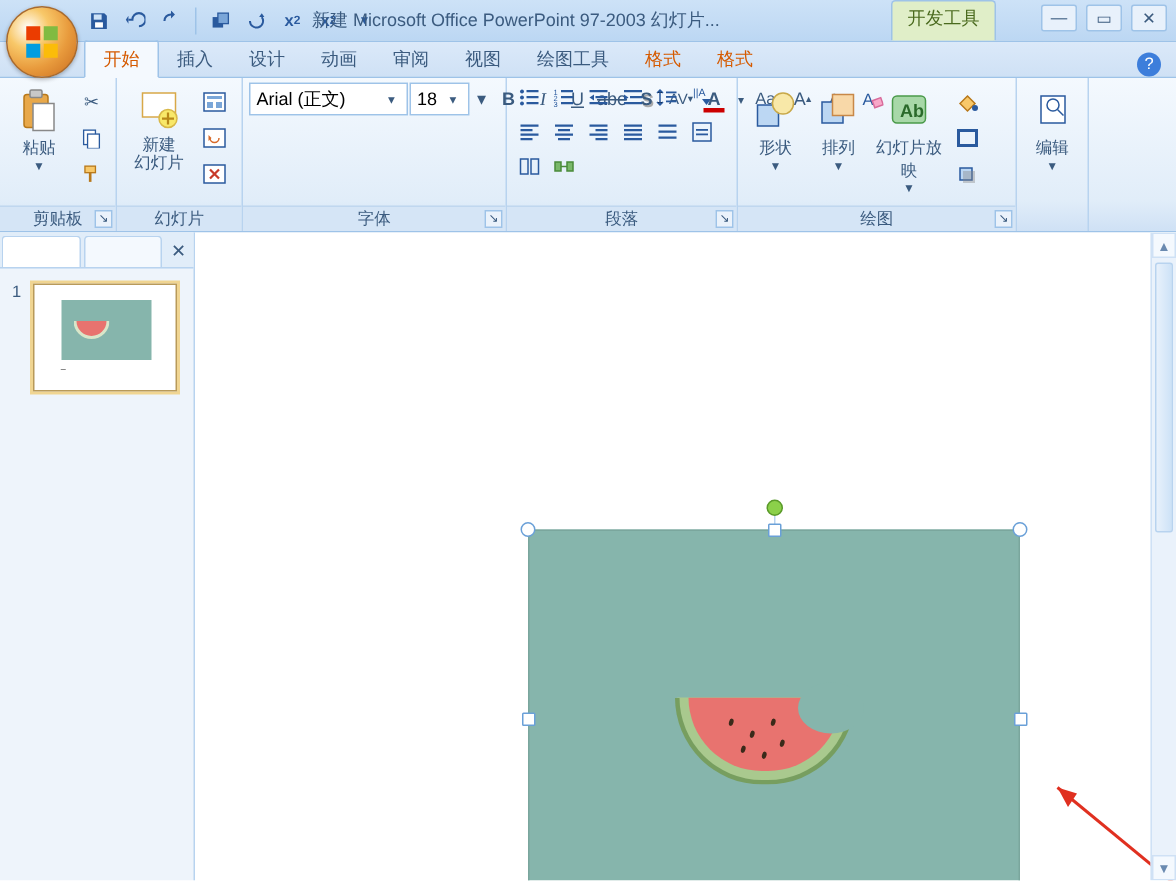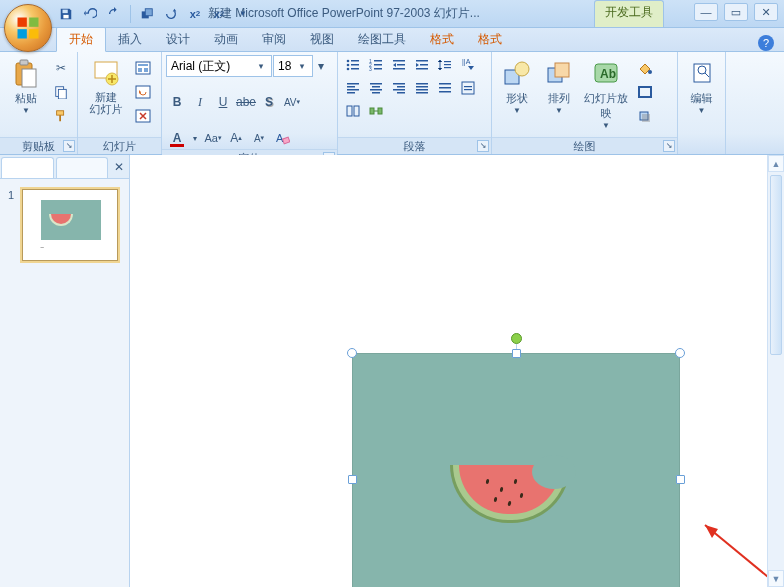--- a/index.html
+++ b/index.html
@@ -217,21 +217,21 @@
               <rect x="1" y="1" width="14" height="12" fill="#fff" stroke="#2a5a9e"></rect>
               <path stroke="#c83a2a" stroke-width="1.5" d="M5 4l6 6M11 4l-6 6"></path>
             </svg>
           </div>
       </div>
     </div>
     <div class="group-label">幻灯片</div>
   </div>
 
   <div class="group" style="width:176px">
-    <div class="group-body" style="flex-direction:column;gap:14px">
+    <div class="group-body" style="flex-direction:row;gap:0">
       <div class="row">
         <div class="sel font">
             <span>Arial (正文)</span>
             <span class="dd" style="margin-left:auto">▾</span>
           </div>
         <div class="sel size">
             <span>18</span>
             <span class="dd" style="margin-left:auto">▾</span>
           </div>
         <div class="sbtn" style="width:14px">▾</div>

